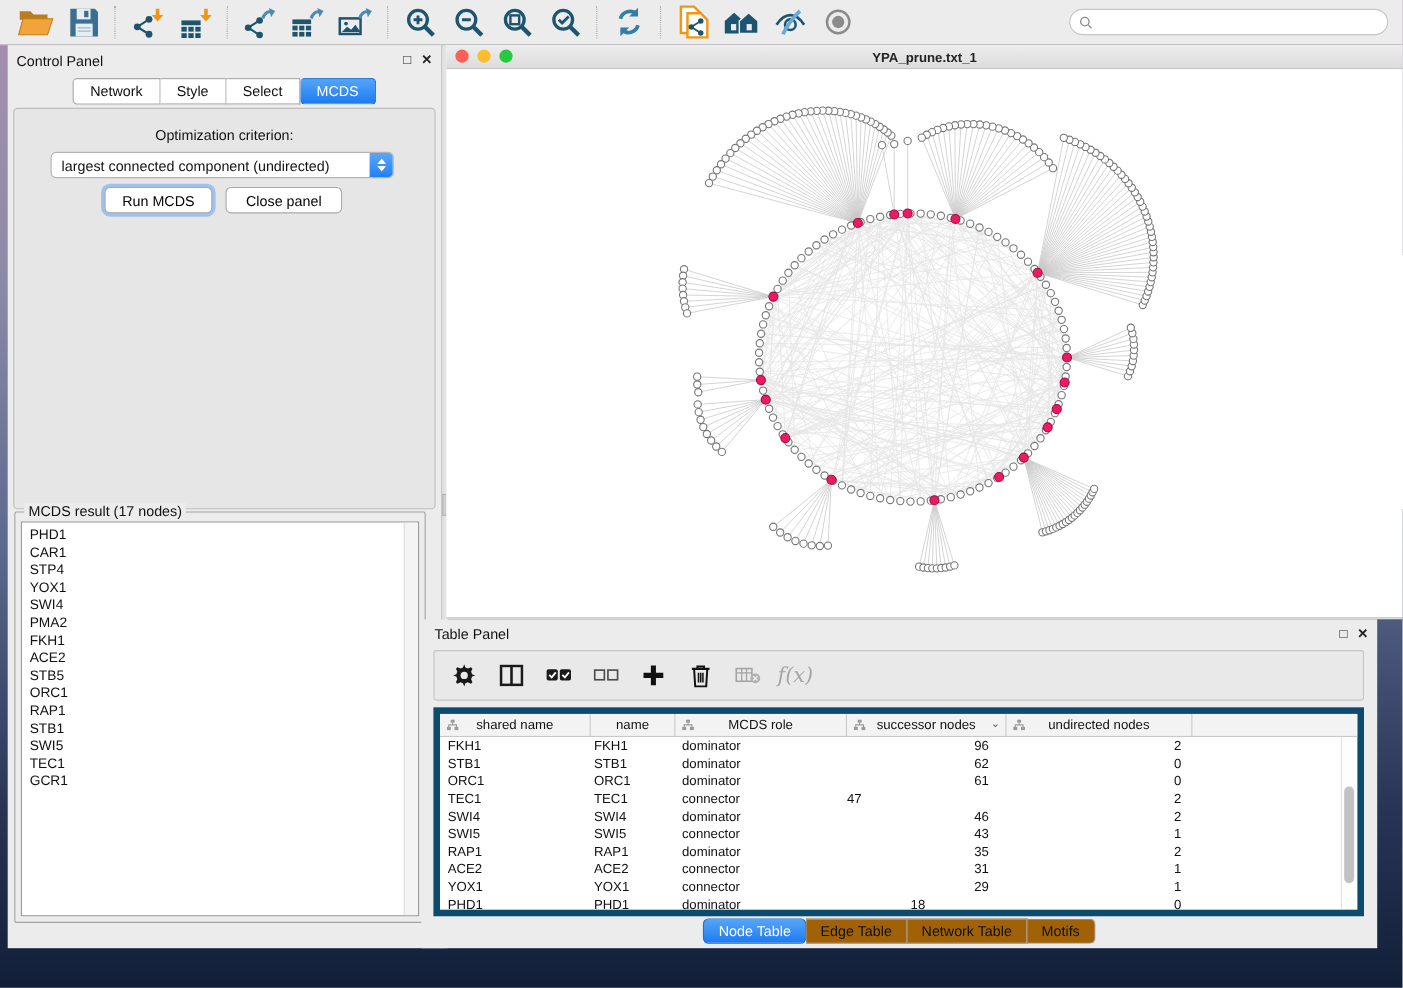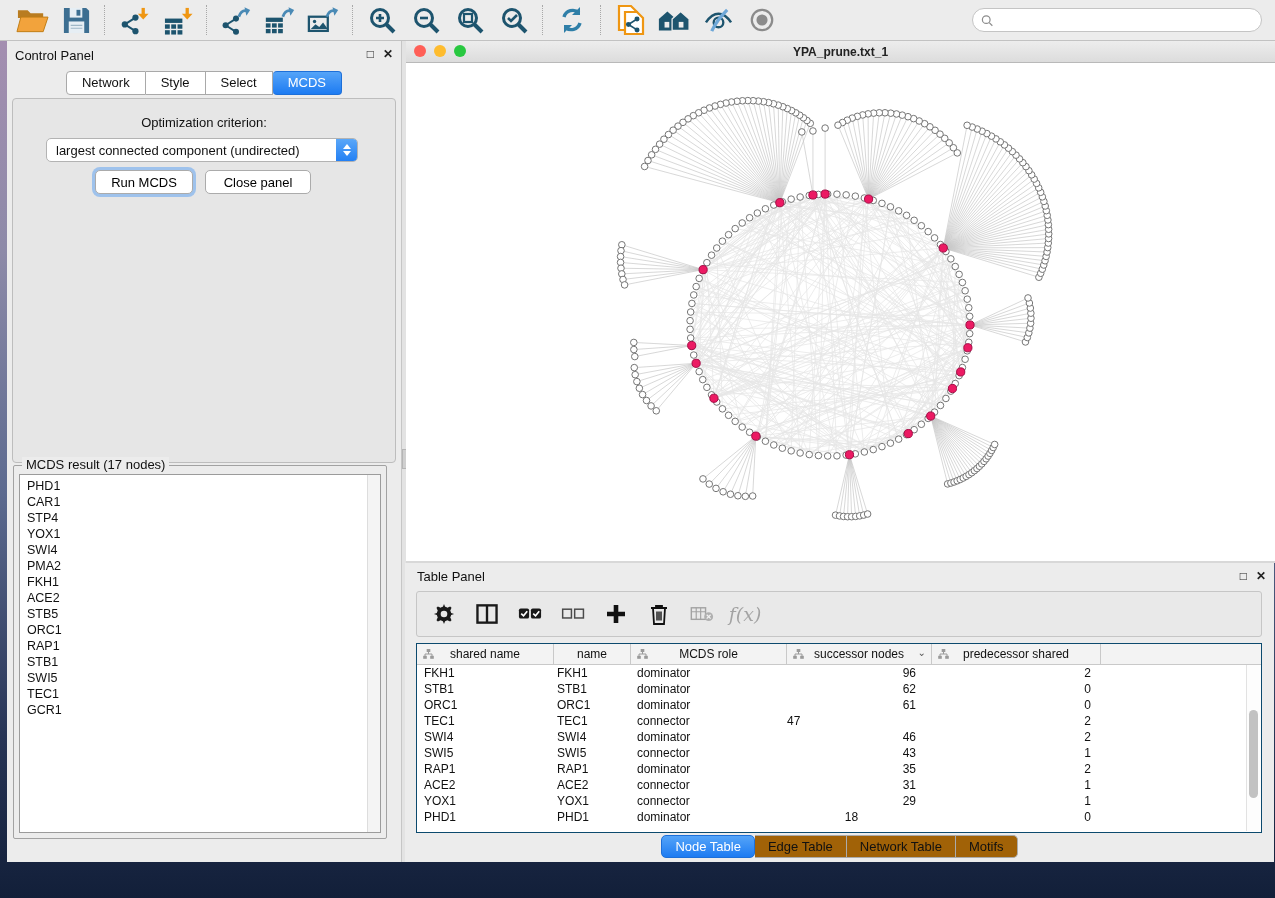--- a/index.html
+++ b/index.html
@@ -54,29 +54,29 @@
   #v-split .handle{position:absolute;left:0px;top:408px;width:4px;height:18px;background:#cfcfcf;border:1px solid #b5b5b5;}
   
   #net-window{left:406px;top:41px;width:869px;height:520px;background:#fff;}
   #net-titlebar{height:21px;background:linear-gradient(180deg,#ededed,#dcdcdc);border-bottom:1px solid #b9b9b9;
     position:relative;display:flex;align-items:center;justify-content:center;font-size:12px;color:#222;font-weight:bold;}
   #traffic{position:absolute;left:8px;top:4px;display:flex;gap:8px;}
   #traffic span{width:12px;height:12px;border-radius:50%;display:block;cursor:pointer;}
   #net-canvas{position:relative;width:869px;height:498px;background:#fff;overflow:hidden;}
   
   #h-split{left:406px;top:561px;width:869px;height:2px;background:#d8d8d8;}
-  #table-panel{left:405px;top:563px;width:869px;height:299px;background:#ececec;}
+  #table-panel{left:383px;top:563px;width:869px;height:299px;background:#ececec;}
   #tp-titlebar{position:relative;height:24px;}
   #tp-title{position:absolute;left:12px;top:6px;font-size:13px;}
   #tp-toolbar{position:absolute;left:11px;top:28px;width:846px;height:46px;background:#e9e9e9;
     border:1px solid #c6c6c6;border-radius:3px;display:flex;align-items:center;padding-left:14px;box-sizing:border-box;}
   .tp-icon{margin-right:17px;display:flex;align-items:center;justify-content:center;width:26px;height:26px;cursor:pointer;}
   .tp-icon.disabled{opacity:.38;cursor:default;}
   .fx{font-family:"DejaVu Serif",serif;font-style:italic;font-size:19px;color:#333;}
-  #tp-table{position:absolute;left:11px;top:80px;width:846px;height:190px;background:#fff;border:1px solid #0c4a6e;
+  #tp-table{position:absolute;left:11px;top:80px;width:846px;height:190px;background:#fff;border:6px solid #0c4a6e;
     box-sizing:border-box;overflow:hidden;}
   #tp-header{display:flex;height:20px;background:#f3f3f3;border-bottom:1px solid #c9c9c9;}
   .th{position:relative;border-right:1px solid #c9c9c9;display:flex;align-items:center;justify-content:center;
     font-size:12px;box-sizing:border-box;flex:none;cursor:pointer;}
   .th .tree{position:absolute;left:6px;top:5px;}
   .th .chev{position:absolute;right:5px;top:3px;font-size:10px;color:#555;}
   .th.filler{border-right:none;flex:1;}
   .tr{display:flex;height:16px;align-items:center;font-size:12px;}
   .td{box-sizing:border-box;flex:none;white-space:nowrap;overflow:hidden;}
   #tp-scroll{position:absolute;right:1px;top:21px;bottom:1px;width:13px;background:#fdfdfd;border-left:1px solid #e2e2e2;}
@@ -1180,21 +1180,21 @@
           <span>successor nodes</span>
           <span class="chev">⌄</span>
         </div>
         <div class="th" style="width: 169px;">
           <svg class="tree" width="11" height="10" viewBox="0 0 11 10">
             <path d="M5.5 3v2M2 7V5h7v2" stroke="#9a9a9a" fill="none"></path>
             <rect x="3.7" y="0" width="3.6" height="3" fill="#9a9a9a"></rect>
             <rect x="0.2" y="6.8" width="3.6" height="3" fill="#9a9a9a"></rect>
             <rect x="7.2" y="6.8" width="3.6" height="3" fill="#9a9a9a"></rect>
           </svg>
-          <span>predecessor shared</span>
+          <span>undirected nodes</span>
         </div>
         <div class="th filler"></div>
       </div>
     <div id="tp-rows">
         <div class="tr">
           <div class="td" style="width: 137px; text-align: left; padding-left: 7px;">FKH1</div>
           <div class="td" style="width: 77px; text-align: left; padding-left: 3px;">FKH1</div>
           <div class="td" style="width: 156px; text-align: left; padding-left: 6px;">dominator</div>
           <div class="td" style="width: 145px; text-align: right; padding-right: 16px;">96</div>
           <div class="td" style="width: 169px; text-align: right; padding-right: 10px;">2</div>

